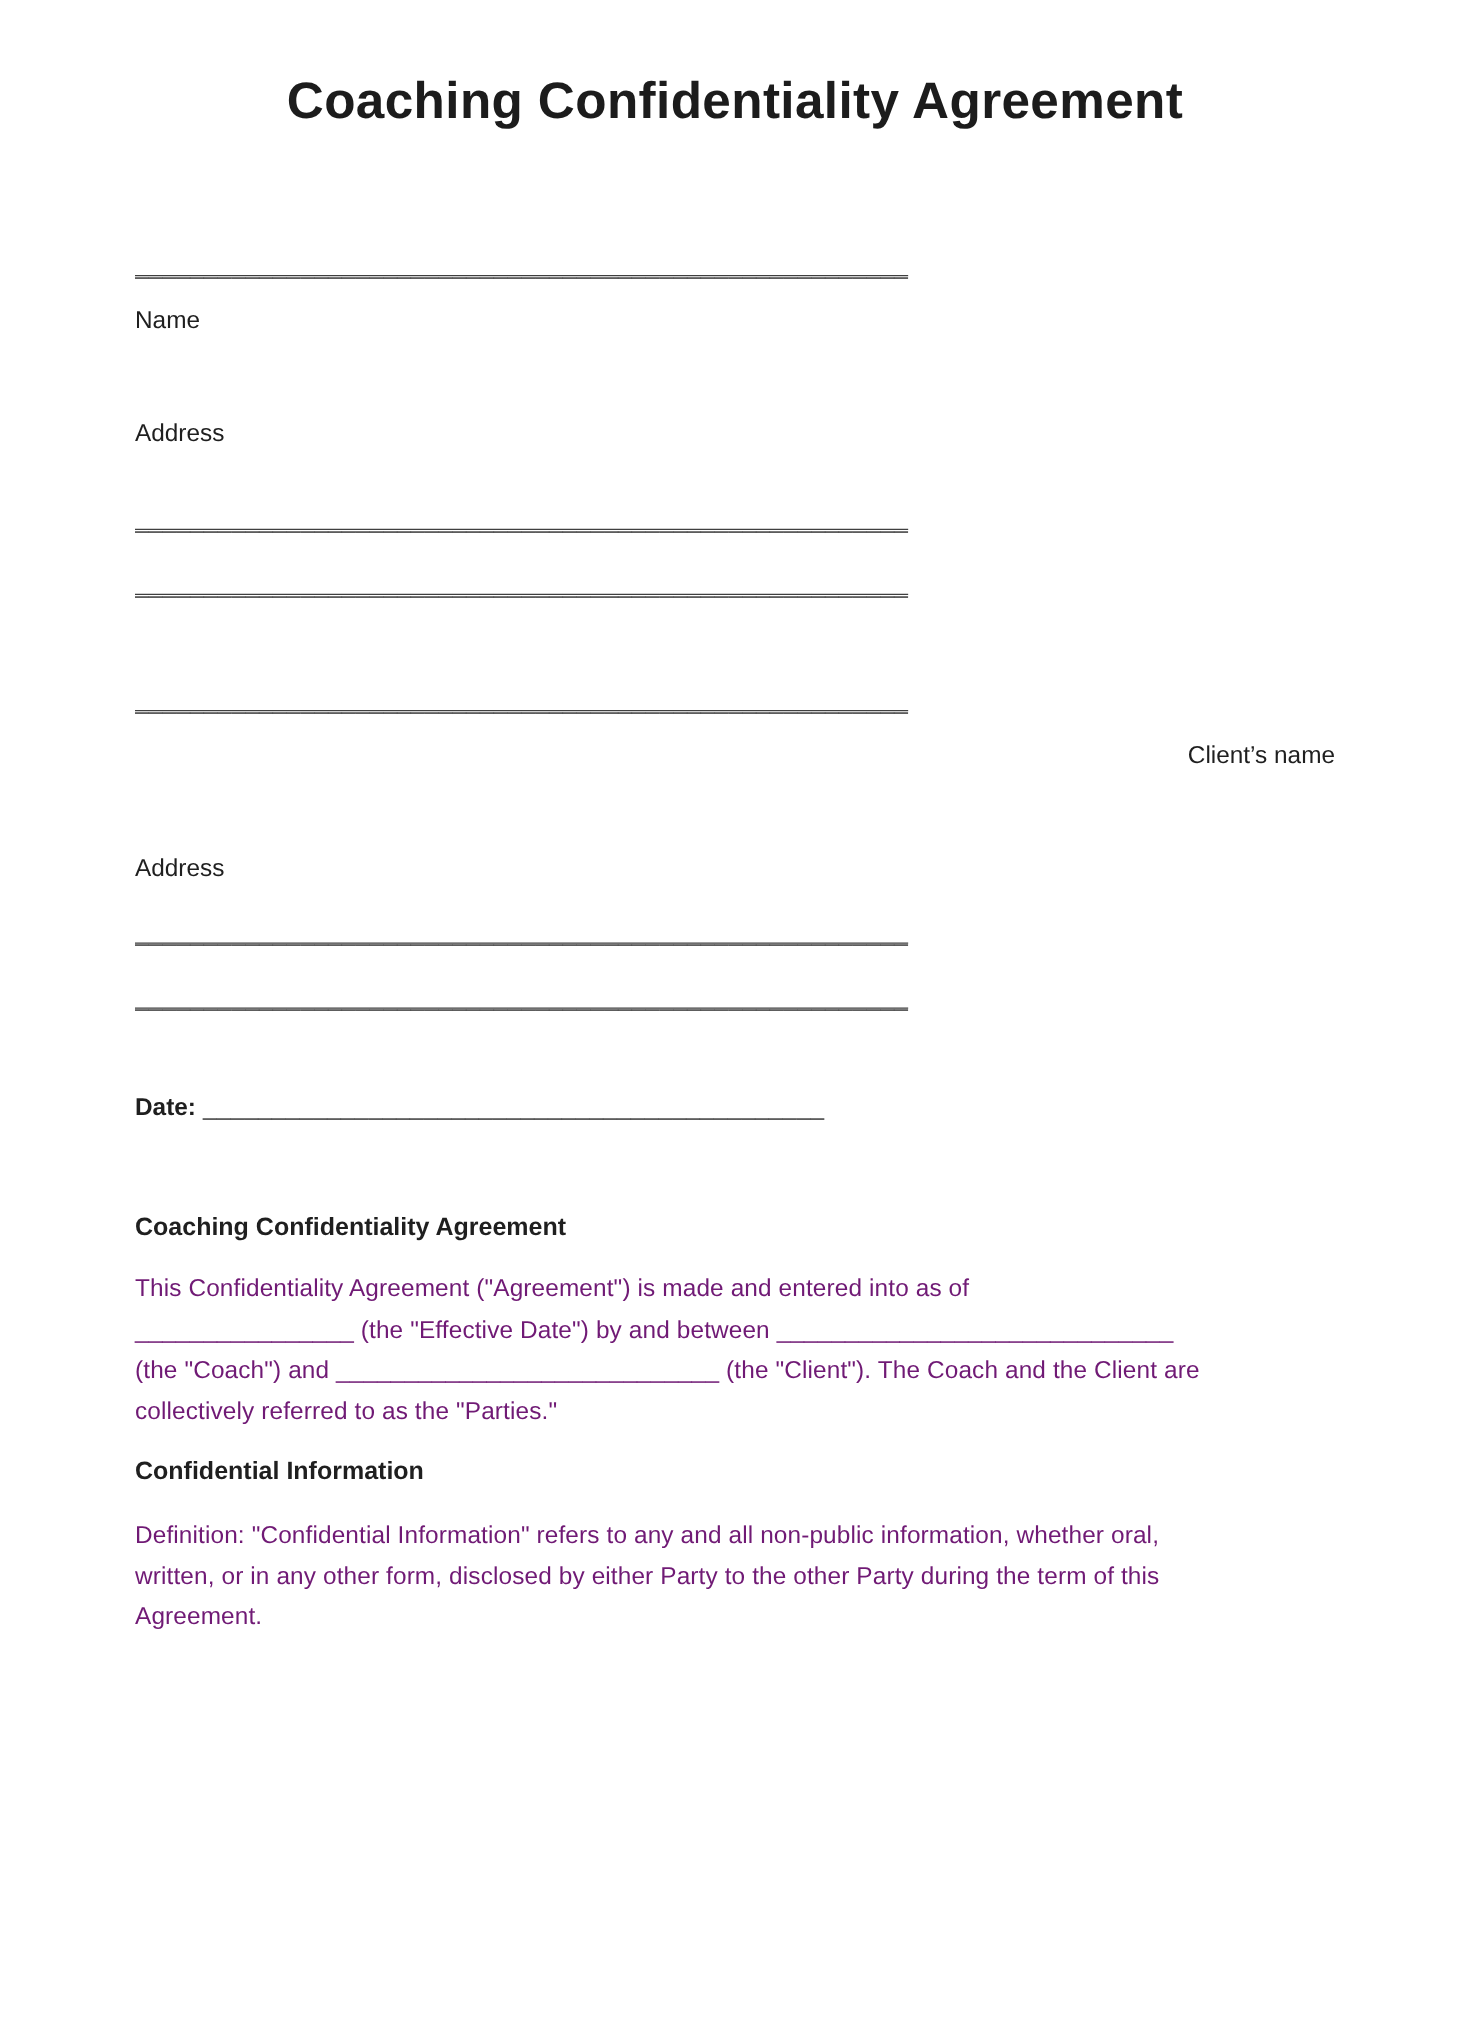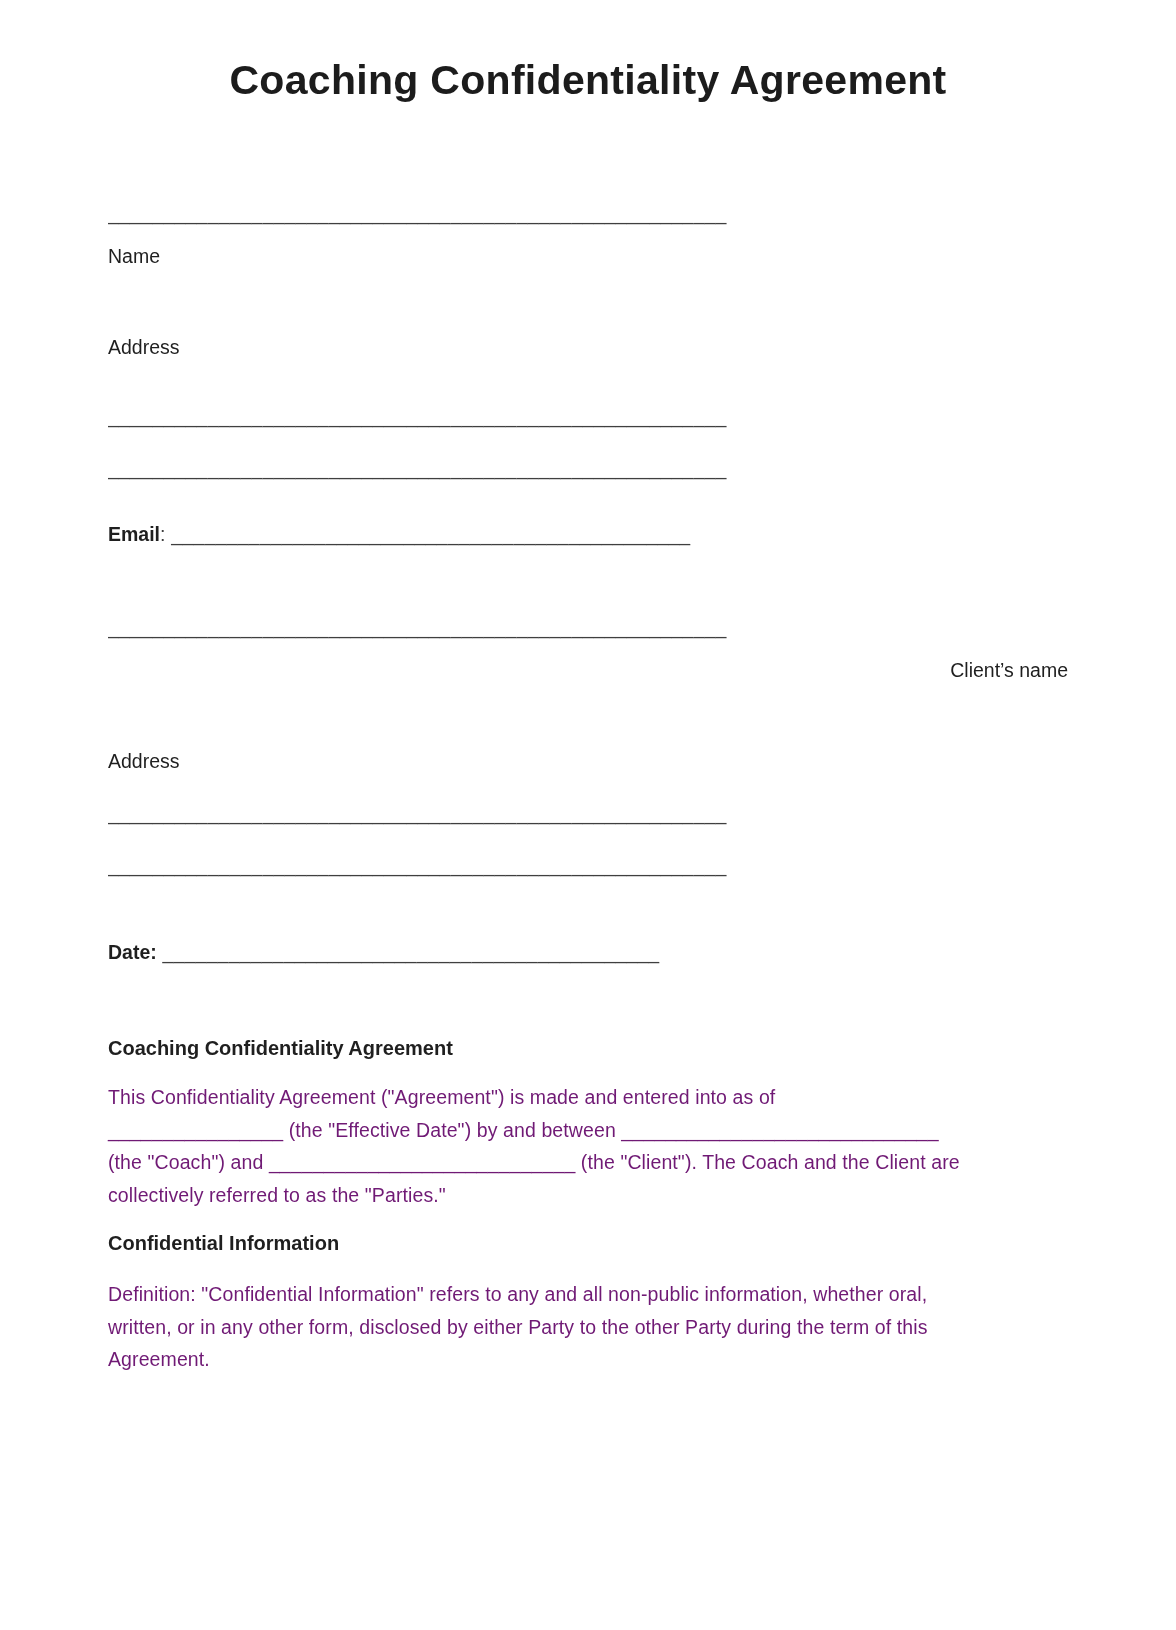--- a/index.html
+++ b/index.html
@@ -10,21 +10,21 @@
     color:#222;
     overflow:hidden;
   }
   .page { padding:56px 108px 0 108px; box-sizing:border-box; }
   .doc-title {
     font-size:41px; line-height:48px; font-weight:700;
     text-align:center; color:#1c1c1c; margin:0; letter-spacing:0.3px;
   }
   .fline {
     font-size:19.5px; line-height:26px; color:#3f3f3f;
-    white-space:nowrap; overflow:hidden; letter-spacing:0.2px;
+    white-space:nowrap; overflow:hidden; letter-spacing:0.2px;text-decoration:underline;
   }
   .label {
     font-size:19.5px; line-height:26px; font-weight:400; color:#1f1f1f;
   }
   .row { font-size:19.5px; line-height:26px; white-space:nowrap; overflow:hidden; }
   .row .lbl { font-weight:700; color:#1f1f1f; }
   .row .val { font-weight:400; color:#3f3f3f; letter-spacing:0.2px; }
   .h2 { font-size:20px; line-height:26px; font-weight:700; color:#1f1f1f; }
   .para {
     font-size:19.5px; line-height:32.5px; color:#701a75;
@@ -41,23 +41,20 @@
   <div class="fline" style="margin-top:96px;">________________________________________________________</div>
 
   <div class="label" style="margin-top:17px;">Name</div>
 
   <div class="label" style="margin-top:65px;">Address</div>
 
   <div class="fline" style="margin-top:43px;">________________________________________________________</div>
 
   <div class="fline" style="margin-top:26px;">________________________________________________________</div>
 
-  <div class="row" style="margin-top:40px;">
-    <span class="lbl">Email</span><span class="val">: _______________________________________________</span>
-  </div>
 
 
   <div class="fline" style="margin-top:67px;">________________________________________________________</div>
 
   <div class="label" style="margin-top:17px;text-align:right;">Client’s name</div>
 
   <div class="label" style="margin-top:65px;">Address</div>
 
   <div class="fline" style="margin-top:26px;">________________________________________________________</div>
 

